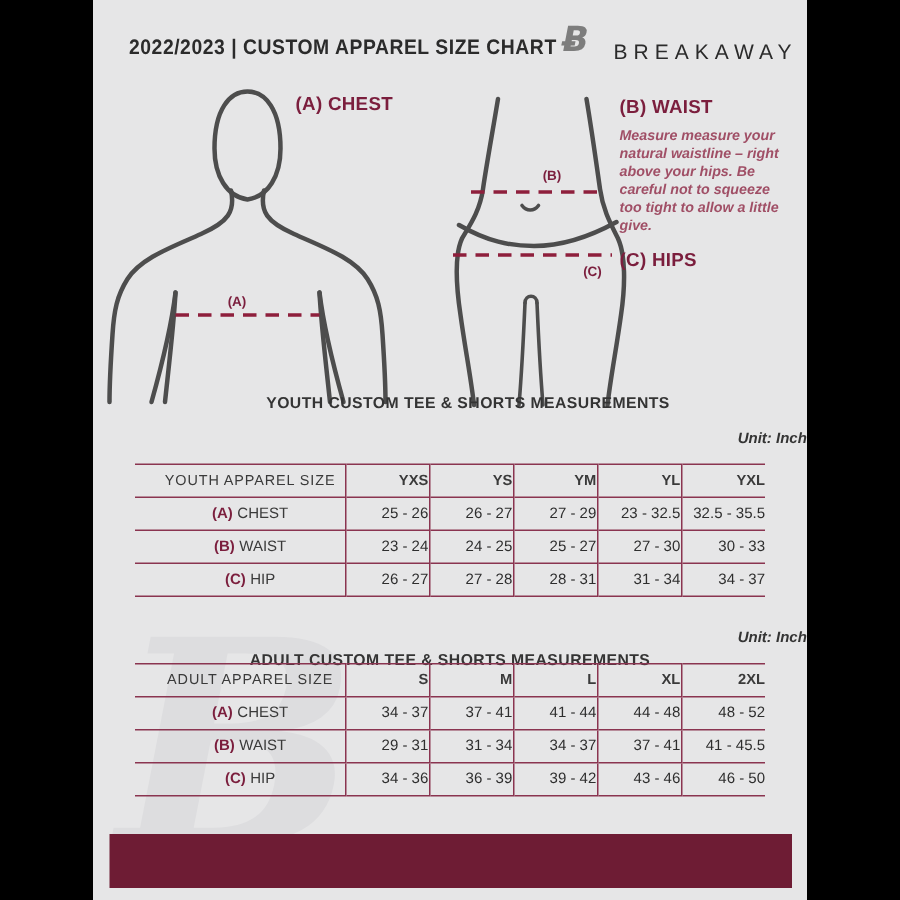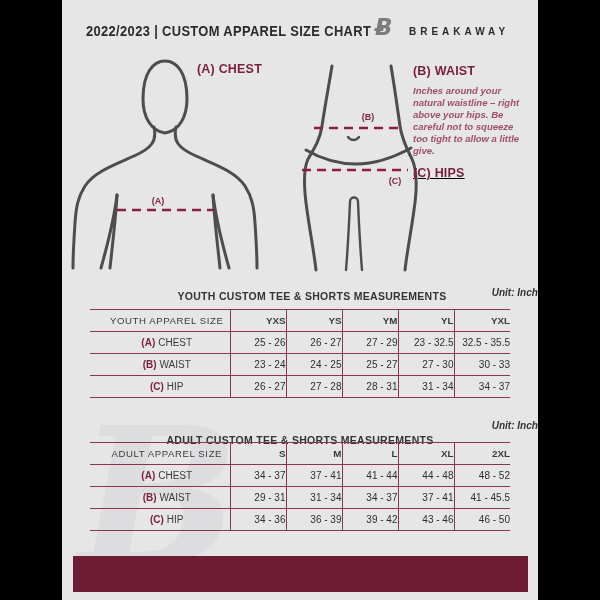--- a/index.html
+++ b/index.html
@@ -31,40 +31,40 @@
     letter-spacing:.4px;white-space:nowrap;
     transform:scaleX(.92);transform-origin:left center;
   }
   .logo-glyph{
     position:absolute;left:313px;top:14px;
     font-family:"DejaVu Sans", sans-serif;
     font-size:23px;font-weight:bold;font-style:italic;color:#7d7d7d;
   }
   .brand{
     position:absolute;left:347px;top:26px;
-    font-size:10px;font-weight:bold;color:#2b2b2b;letter-spacing:4px;
+    font-size:14px;font-weight:normal;color:#2b2b2b;letter-spacing:4px;
   }
   
   svg{position:absolute;overflow:visible;}
   .torso-svg{left:8px;top:55px;}
   .lower-svg{left:228px;top:60px;}
   .body-line{fill:none;stroke:var(--outline);stroke-width:3;stroke-linecap:round;}
   .dash{stroke:#8e1f3c;stroke-width:2.4;stroke-dasharray:9 6;fill:none;}
   .diagram-lbl{font-size:9px;font-weight:bold;fill:var(--maroon);font-family:"Liberation Sans",sans-serif;}
   
   .instr{position:absolute;}
   .instr h3{font-size:12.5px;font-weight:bold;color:var(--maroon);margin-bottom:7px;letter-spacing:.2px;}
   .instr p{font-size:9.5px;line-height:12px;color:var(--maroon-soft);font-style:italic;font-weight:bold;}
   .instr-a{left:135px;top:62px;width:116px;}
   .instr-b{left:351px;top:64px;width:112px;}
-  .instr-c{left:351px;top:166px;width:118px;text-decoration:underline;}
+  .instr-c{left:351px;top:166px;width:118px;}
   
   .tbl-title{position:absolute;width:476px;text-align:center;font-size:10.5px;font-weight:bold;color:#343434;letter-spacing:.3px;}
   .tbl-unit{position:absolute;width:476px;text-align:right;font-size:10px;font-style:italic;font-weight:bold;color:#343434;margin-left:11px;}
-  .yt-title{top:290px;padding-left:24px;} .yt-unit{top:287px;}
+  .yt-title{top:263px;padding-left:24px;} .yt-unit{top:287px;}
   .at-title{top:406px;margin-top:28px;} .at-unit{top:420px;}
   table{
     position:absolute;left:28px;width:420px;
     border-collapse:collapse;table-layout:fixed;
   }
   .yt-table{top:309px;} .at-table{top:442px;}
   tr{height:22px;border-top:1.4px solid var(--line);}
   tbody tr:last-child{border-bottom:1.4px solid var(--line);}
   th,td{font-size:10px;color:#2e2e2e;text-align:center;vertical-align:middle;padding:0;}
   th{font-weight:bold;font-size:9.8px;color:#3a3a3a;}
@@ -121,21 +121,21 @@
     <text class="diagram-lbl" x="78" y="60" text-anchor="middle">(B)</text>
     <line class="dash" x1="12" y1="110" x2="118" y2="110"></line>
     <text class="diagram-lbl" x="105" y="124" text-anchor="middle">(C)</text>
   </svg>
 
   <div class="instr instr-a">
     <h3>(A) CHEST</h3>
   </div>
   <div class="instr instr-b">
     <h3>(B) WAIST</h3>
-    <p>Inches around your natural waistline – right above your hips. Be careful not to squeeze too tight to allow a little give.</p>
+    <p>Measure measure your natural waistline – right above your hips. Be careful not to squeeze too tight to allow a little give.</p>
   </div>
   <div class="instr instr-c">
     <h3>(C) HIPS</h3>
   </div>
 
   <div class="tbl-layer">
 
     <div class="tbl-title yt-title">YOUTH CUSTOM TEE &amp; SHORTS MEASUREMENTS</div>
     <div class="tbl-unit yt-unit">Unit: Inches</div>
     <table class="yt-table">

